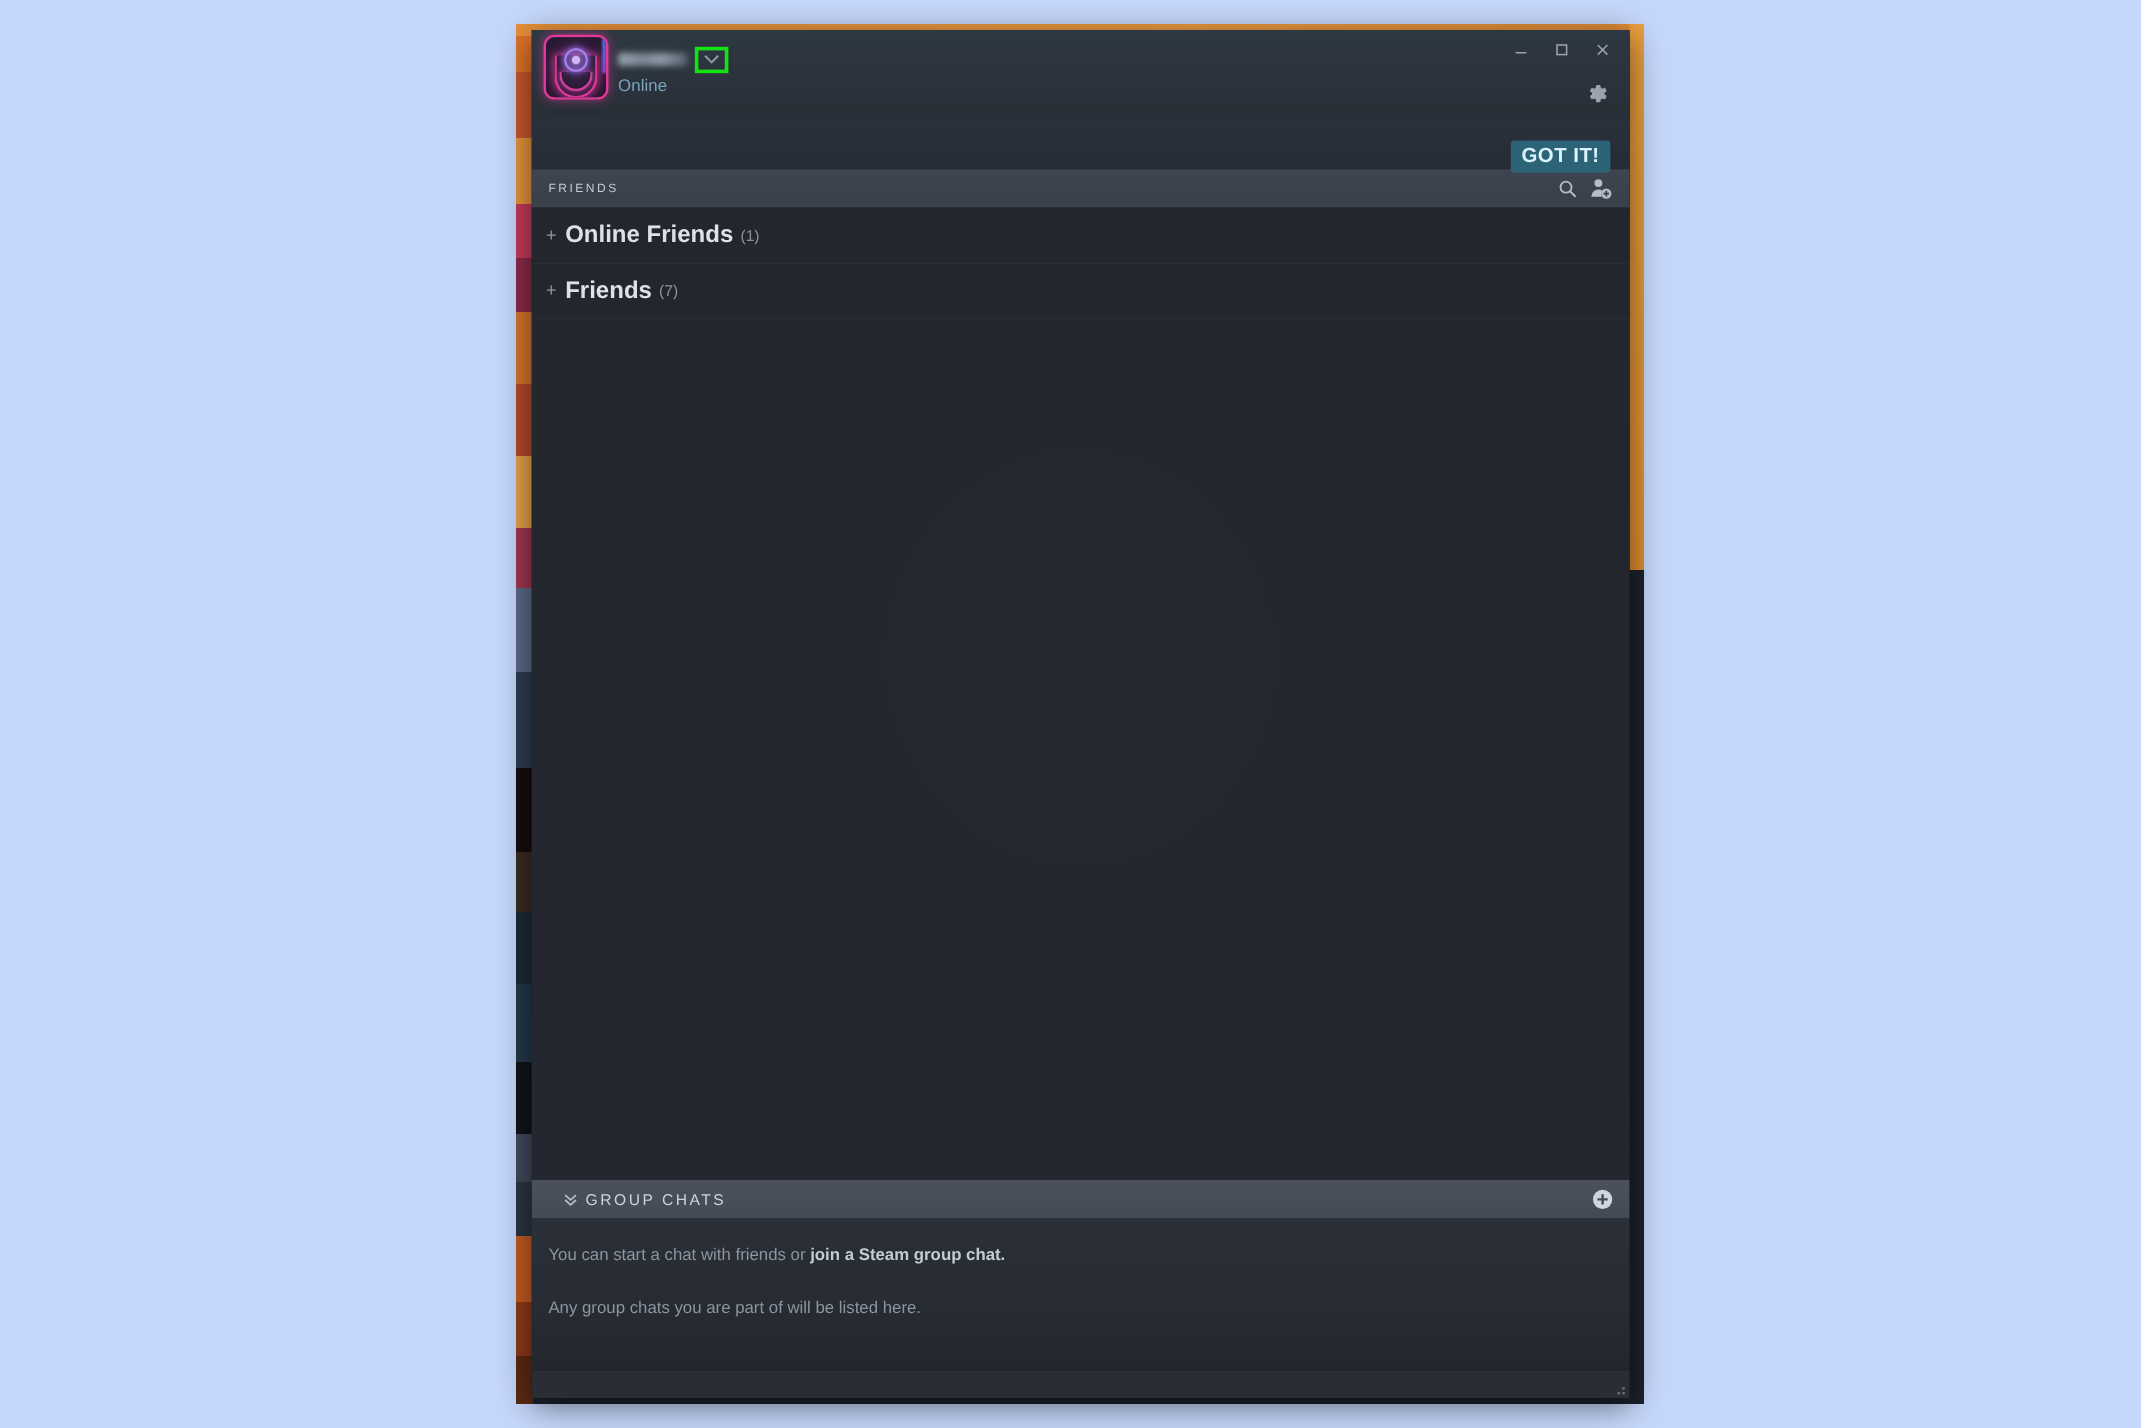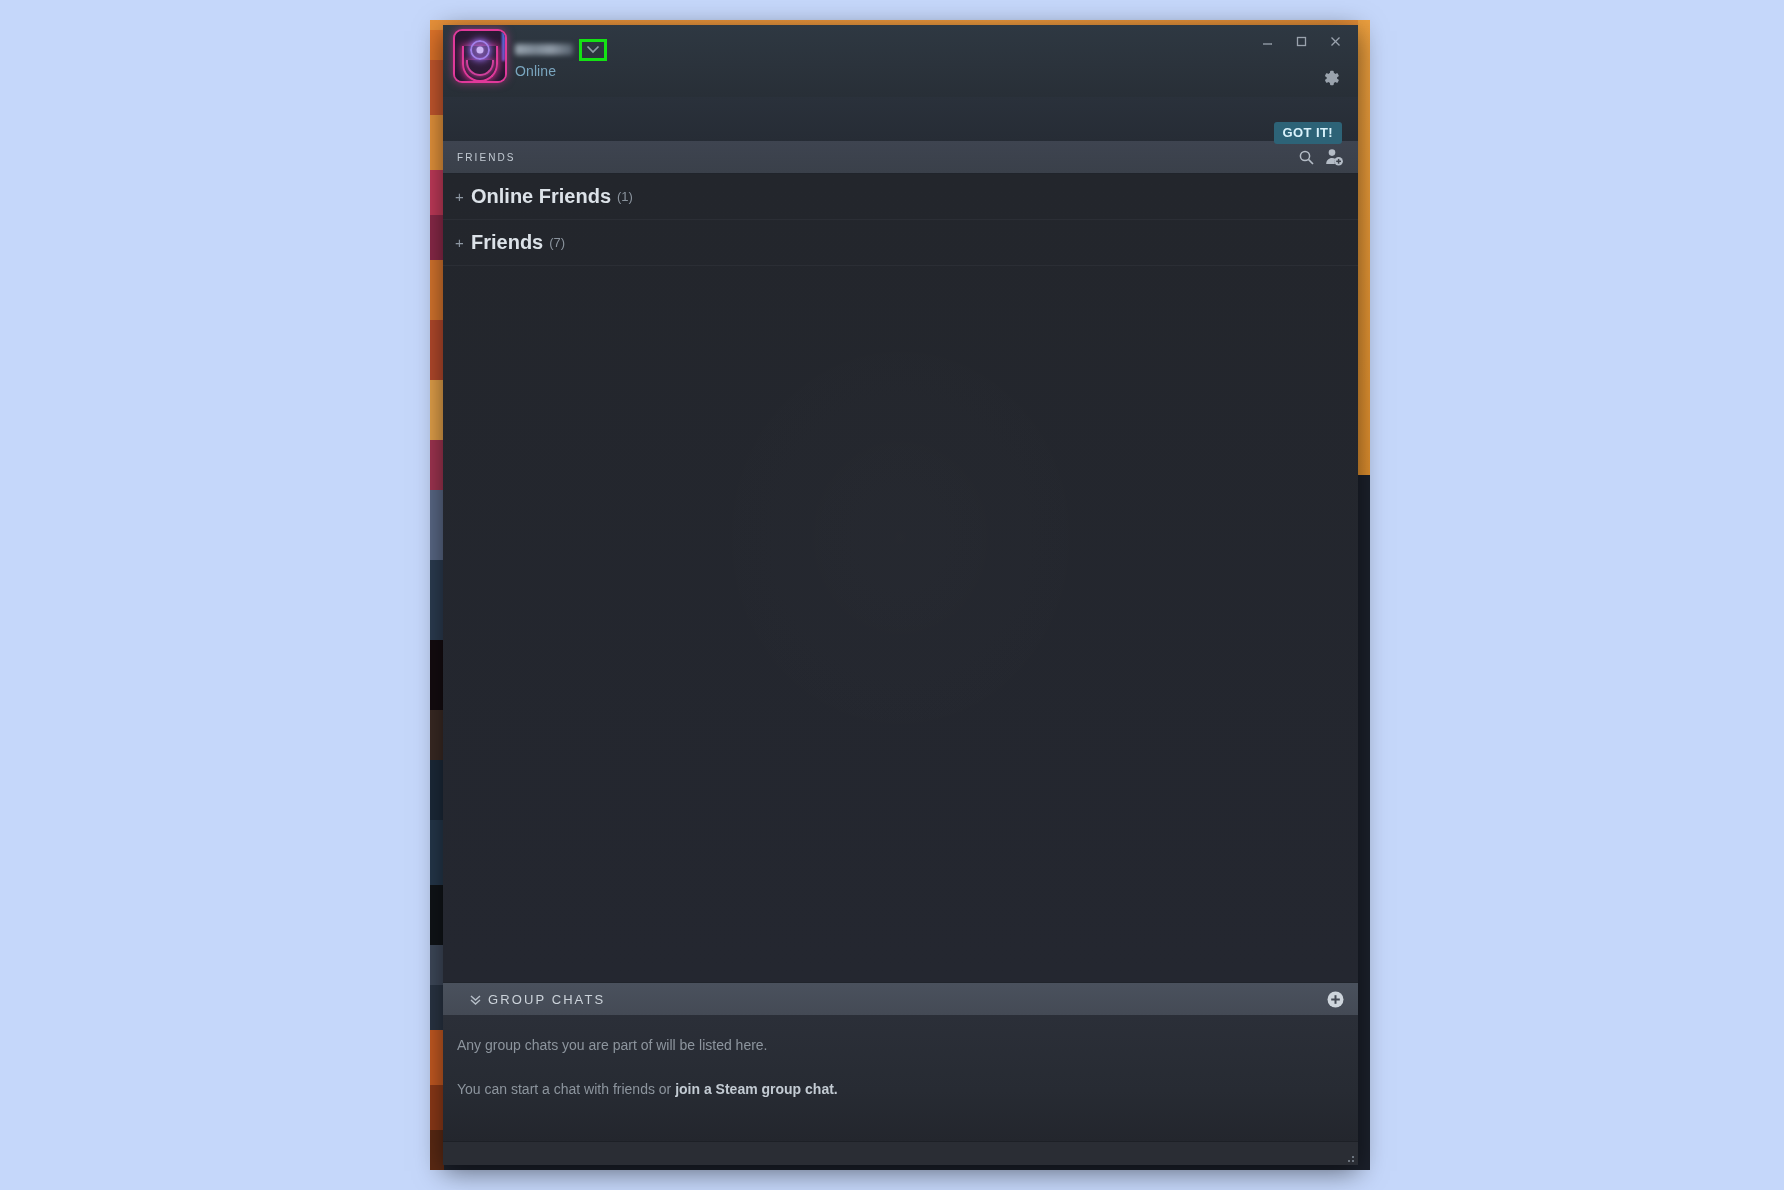--- a/index.html
+++ b/index.html
@@ -237,21 +237,21 @@
     justify-content: center;
     color: #6f9ab5;
     font-size: 13.5px;
     background: rgba(255,255,255,0.012);
   }
   #got-it-btn {
     position: absolute;
     right: 16px; bottom: -3px;
     background: #2d6377;
     color: #d9f2fb;
-    font-size: 13px;
+    font-size: 17px;
     font-weight: bold;
     letter-spacing: .4px;
     padding: 3px 9px 4px 9px;
     border-radius: 3px;
     cursor: pointer;
     text-align: right;
   }
 
   
   #friends-bar {
@@ -482,24 +482,24 @@
     <div id="gc-add">
       <svg width="19" height="19" viewBox="0 0 19 19">
         <circle cx="9.5" cy="9.5" r="8" fill="currentColor"></circle>
         <line x1="9.5" y1="5.2" x2="9.5" y2="13.8" stroke="#444a55" stroke-width="2"></line>
         <line x1="5.2" y1="9.5" x2="13.8" y2="9.5" stroke="#444a55" stroke-width="2"></line>
       </svg>
     </div>
   </div>
 
   <div id="group-chats-body">
-    <div class="gc-text">Any group chats you are part of will be listed here.</div>
     <div class="gc-text">
       <span>You can start a chat with friends or </span><span class="gc-link">join a Steam group chat.</span>
     </div>
+    <div class="gc-text">Any group chats you are part of will be listed here.</div>
   </div>
 
   <div id="bottom-bar">
     <div id="resize-grip">
       <i style="right:0;bottom:0;"></i>
       <i style="right:4px;bottom:0;"></i>
       <i style="right:0;bottom:4px;"></i>
     </div>
   </div>
 

